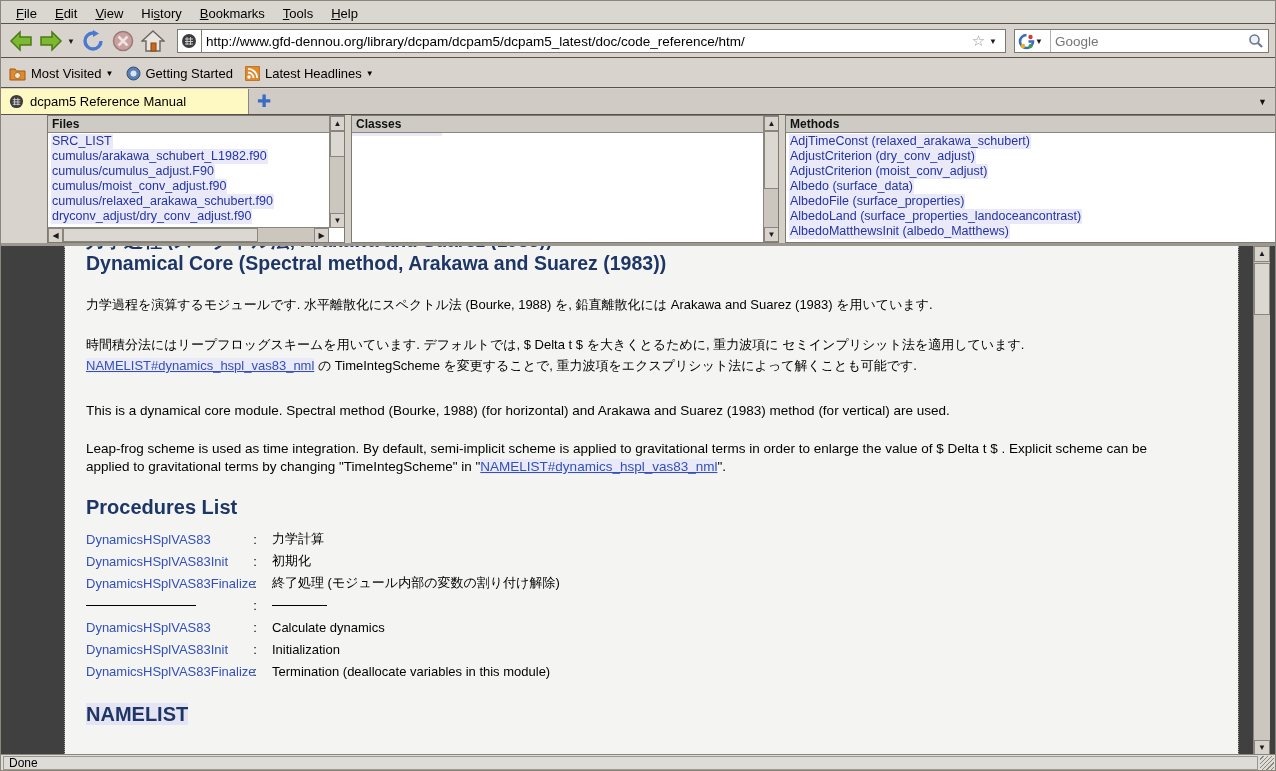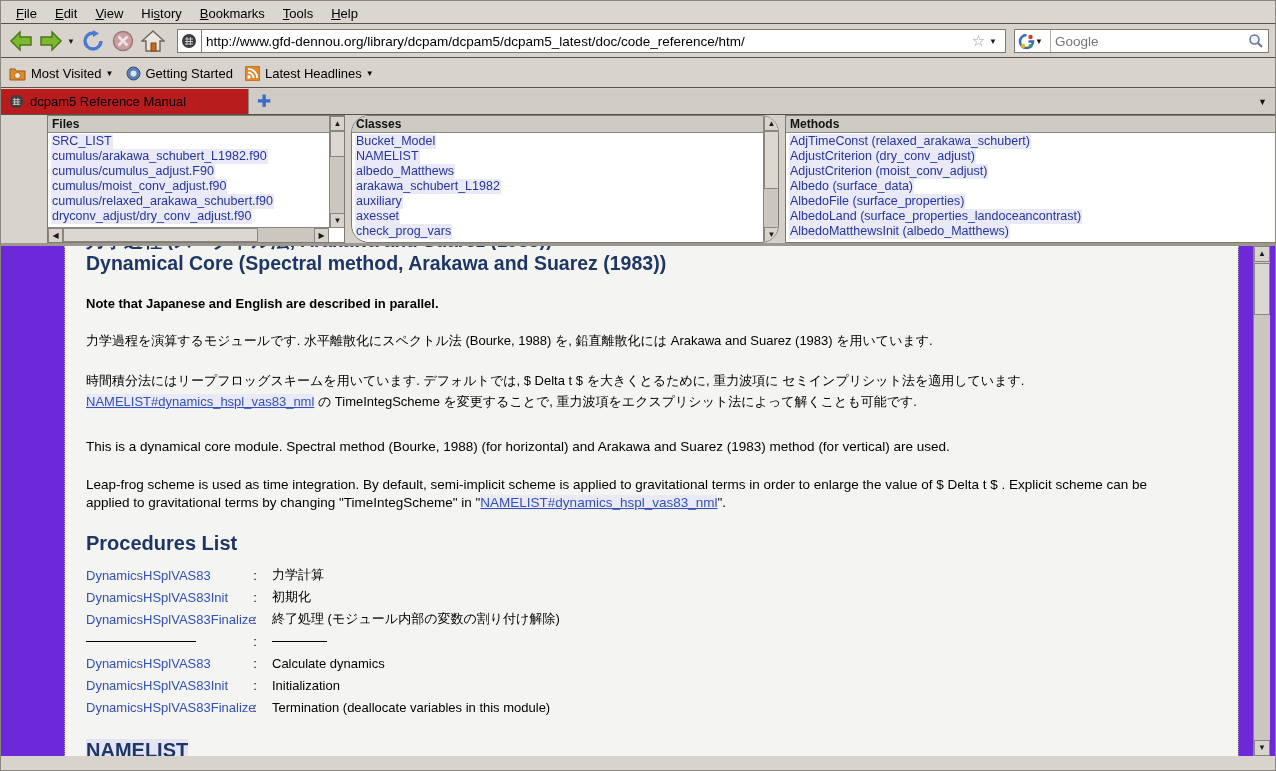--- a/index.html
+++ b/index.html
@@ -32,21 +32,21 @@
     font-family:"Liberation Sans","DejaVu Sans",sans-serif;background:transparent;min-width:0;}
   
   #bookmarksbar{position:absolute;top:58px;left:0;width:100%;height:29px;background:#d8d4cd;
     border-bottom:1px solid #57534b;display:flex;align-items:center;padding-left:4px;}
   .bm-item{display:flex;align-items:center;font-size:13px;color:#000;padding:3px 8px 3px 4px;}
   .bm-item .ic{margin-right:5px;display:inline-flex;}
   .bm-dd{font-size:8px;margin-left:4px;}
   
   #tabstrip{position:absolute;top:88px;left:0;width:100%;height:26px;background:#d0ccc5;
     border-bottom:1px solid #57534b;display:flex;align-items:stretch;}
-  .tab{width:248px;background:#b91c1c;border-right:1px solid #8a867e;display:flex;align-items:center;
+  .tab{width:248px;background:#fef9c3;border-right:1px solid #8a867e;display:flex;align-items:center;
     padding:0 8px;font-size:13px;color:#000;}
   .tab .ic{margin-right:6px;display:inline-flex;}
   .newtab{width:30px;display:flex;align-items:center;justify-content:center;
     color:#3b6cc4;font-size:17px;font-weight:bold;}
   .tab-list-dd{margin-left:auto;display:flex;align-items:center;padding:0 8px;font-size:9px;color:#111;}
   
   #framesrow{position:absolute;top:114px;left:0;width:100%;height:128px;background:#d4d0c8;margin-left:46px;}
   .frame{position:absolute;top:0;height:128px;background:#fff;border:1px solid #7d7a72;overflow:hidden;}
   .frame-head{height:17px;background:#cecbc4;border-bottom:1px solid #8a867e;
     font-size:12px;font-weight:bold;color:#111;padding:1px 4px;}
@@ -55,21 +55,21 @@
     background:#e9e9f8;padding:0 1px;white-space:nowrap;}
   .sliver{height:3px;overflow:hidden;}
   .sliver div{font-size:12.5px;line-height:15px;color:#2434a6;background:#e9e9f8;display:table;}
   
   .sb-v{position:absolute;top:0;width:15px;background:#cbc7bf;border-left:1px solid #8a867e;}
   .sb-h{position:absolute;left:0;bottom:0;height:15px;background:#cbc7bf;border-top:1px solid #8a867e;}
   .sb-btn{position:absolute;width:15px;height:15px;background:#d8d4cd;border:1px solid #8a867e;
     display:flex;align-items:center;justify-content:center;font-size:8px;color:#1a1a1a;line-height:1;}
   .sb-thumb{position:absolute;background:#dbd8d2;border:1px solid #8a867e;}
   
-  #mainframe{position:absolute;top:242px;left:0;width:100%;height:513px;background:#6d28d9;
+  #mainframe{position:absolute;top:242px;left:0;width:100%;height:513px;background:#404040;
     border-top:3px solid #9c988f;overflow:hidden;}
   .dotline{position:absolute;top:0;height:100%;width:0;border-left:1px dotted #9c9c9c;}
   #main-content{position:absolute;top:0;left:64px;width:1173px;height:100%;
     padding:0 20px 0 21px;overflow:hidden;background:#f4f4f2;}
   .h2{color:#1d3666;font-weight:bold;font-size:19px;margin:0;}
   .clip-head{height:4px;overflow:hidden;}
   .clip-head .h2{margin-top:-18px;}
   #title-h2{margin-top:2px;font-size:19.5px;}
   .note{font-weight:bold;font-size:13px;margin-top:21px;}
   .para{font-size:13.5px;margin-top:19px;line-height:21px;color:#000;}
@@ -247,32 +247,22 @@
         <div class="sb-thumb" style="top:15px;left:0;width:15px;height:26px;"></div>
         <div class="sb-btn" style="bottom:0;left:0;">▼</div>
       </div>
       <div class="sb-h" style="width:281px;">
         <div class="sb-btn" style="left:0;top:0;">◀</div>
         <div class="sb-thumb" style="left:15px;top:0;height:14px;width:195px;"></div>
         <div class="sb-btn" style="right:0;top:0;">▶</div>
       </div>
     </div>
 
-    <div class="frame" style="left:304px;width:428px;border-radius:18px;">
+    <div class="frame" style="left:304px;width:428px;">
       <div class="frame-head">Classes</div>
-      <div class="frame-list">
-
-      <a href="#">Bucket_Model</a>
-          <a href="#">NAMELIST</a>
-          <a href="#">albedo_Matthews</a>
-          <a href="#">arakawa_schubert_L1982</a>
-          <a href="#">auxiliary</a>
-          <a href="#">axesset</a>
-          <a href="#">check_prog_vars</a>
-        </div>
       <div class="sliver">
           <div style="width:90px;">&nbsp;</div>
         </div>
       <div class="sb-v" style="right:0;height:126px;">
         <div class="sb-btn" style="top:0;left:0;">▲</div>
         <div class="sb-thumb" style="top:15px;left:0;width:15px;height:58px;"></div>
         <div class="sb-btn" style="bottom:0;left:0;">▼</div>
       </div>
     </div>
 
@@ -302,21 +292,20 @@
   <div id="mainframe">
     <div class="dotline" style="left:63px;"></div>
     <div class="dotline" style="left:1237px;"></div>
 
     <div id="main-content">
       <div class="clip-head">
         <div class="h2">力学過程 (スペクトル法, Arakawa and Suarez (1983))</div>
       </div>
       <div class="h2" id="title-h2">Dynamical Core (Spectral method, Arakawa and Suarez (1983))</div>
 
-      <div class="note">Note that Japanese and English are described in parallel.</div>
 
       <div class="para jp">力学過程を演算するモジュールです. 水平離散化にスペクトル法 (Bourke, 1988) を, 鉛直離散化には Arakawa and Suarez (1983) を用いています.</div>
 
       <div class="para jp">
         <span>時間積分法にはリープフロッグスキームを用いています. デフォルトでは, $ Delta t $ を大きくとるために, 重力波項に セミインプリシット法を適用しています.</span><br>
         <a href="#" class="doclink">NAMELIST#dynamics_hspl_vas83_nml</a><span> の TimeIntegScheme を変更することで, 重力波項をエクスプリシット法によって解くことも可能です.</span>
       </div>
 
       <div class="para" style="margin-top:24px;">This is a dynamical core module. Spectral method (Bourke, 1988) (for horizontal) and Arakawa and Suarez (1983) method (for vertical) are used.</div>
 
@@ -376,14 +365,18 @@
 
     </div>
 
     <div id="main-sb">
       <div class="sb-btn" style="top:0;left:0;">▲</div>
       <div class="sb-thumb" style="top:17px;left:0;width:16px;height:52px;"></div>
       <div class="sb-btn" style="bottom:0;left:0;">▼</div>
     </div>
   </div>
 
+  <div id="statusbar">
+    <div id="status-field">Done</div>
+    <div id="resize-grip"></div>
+  </div>
 
 </div>
 
 </body></html>

